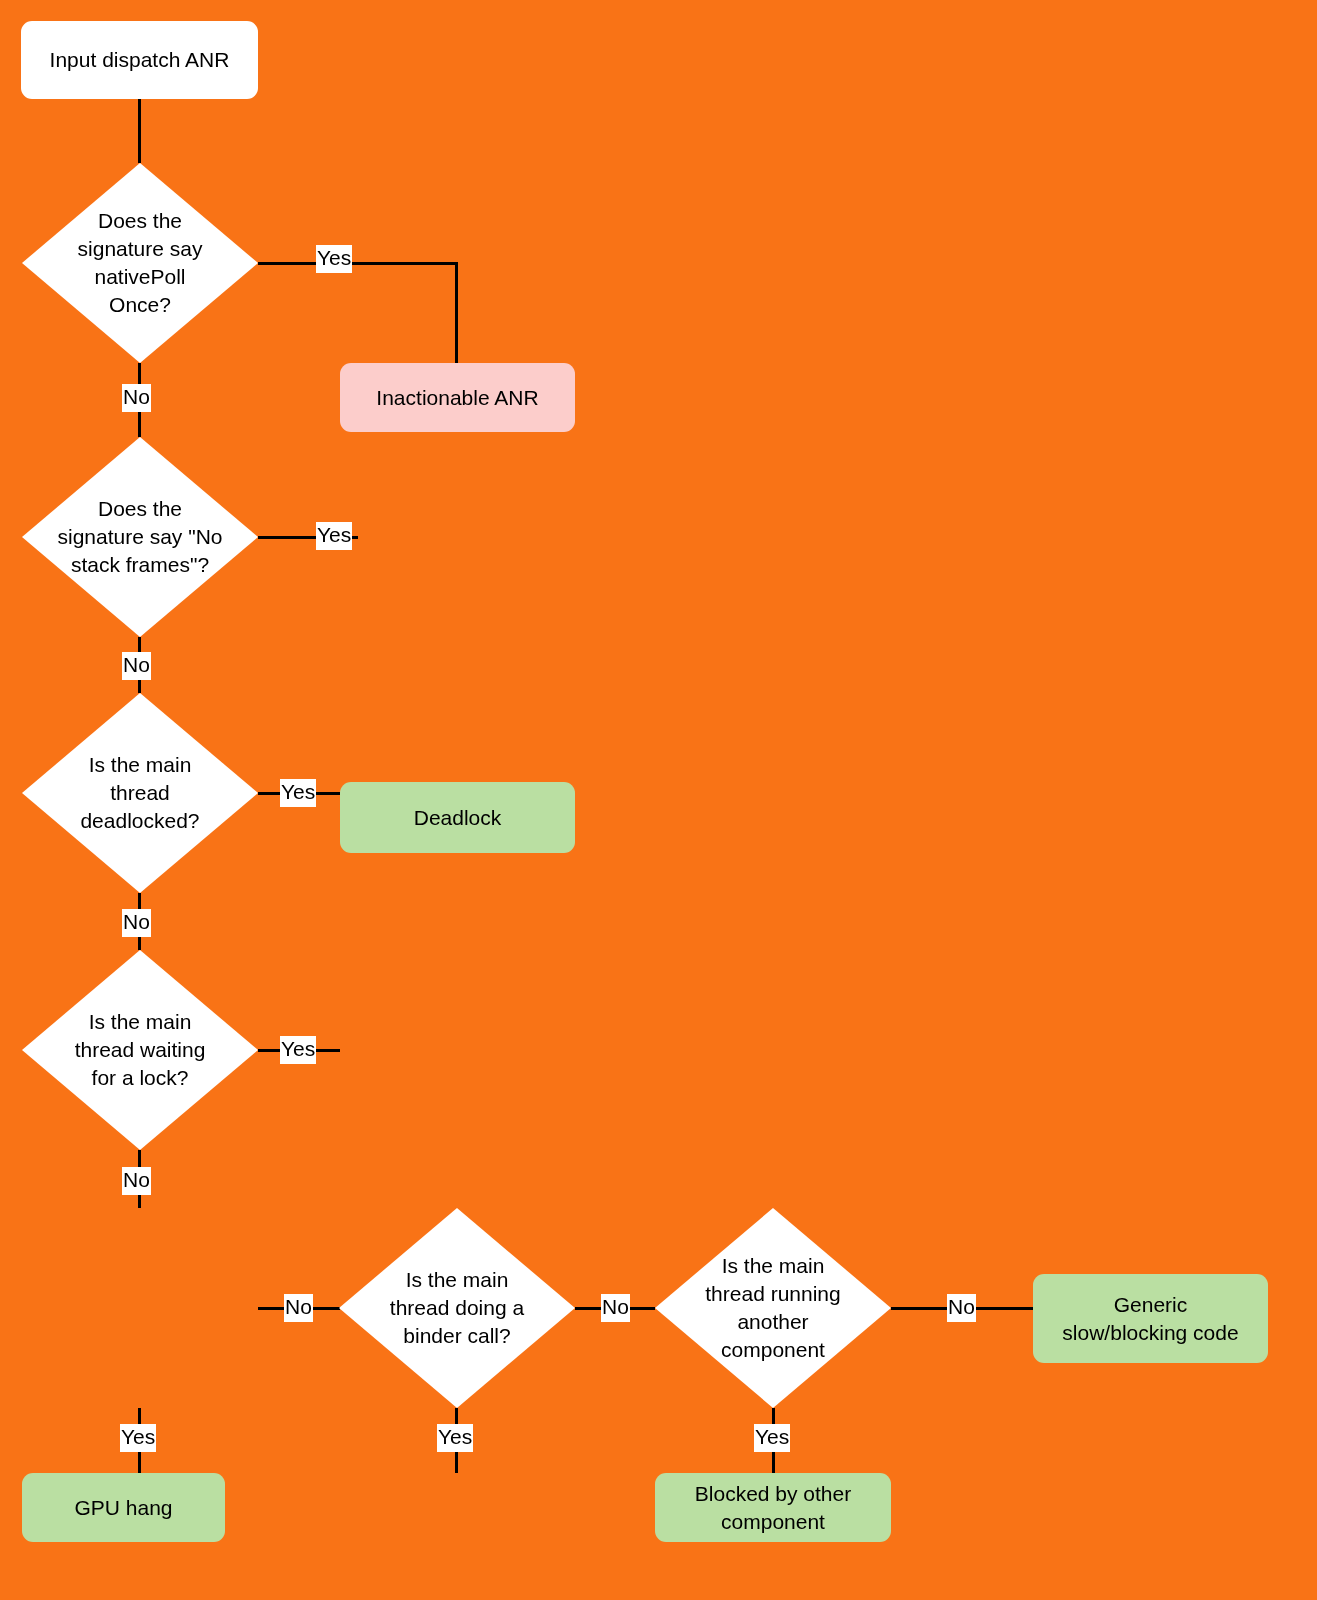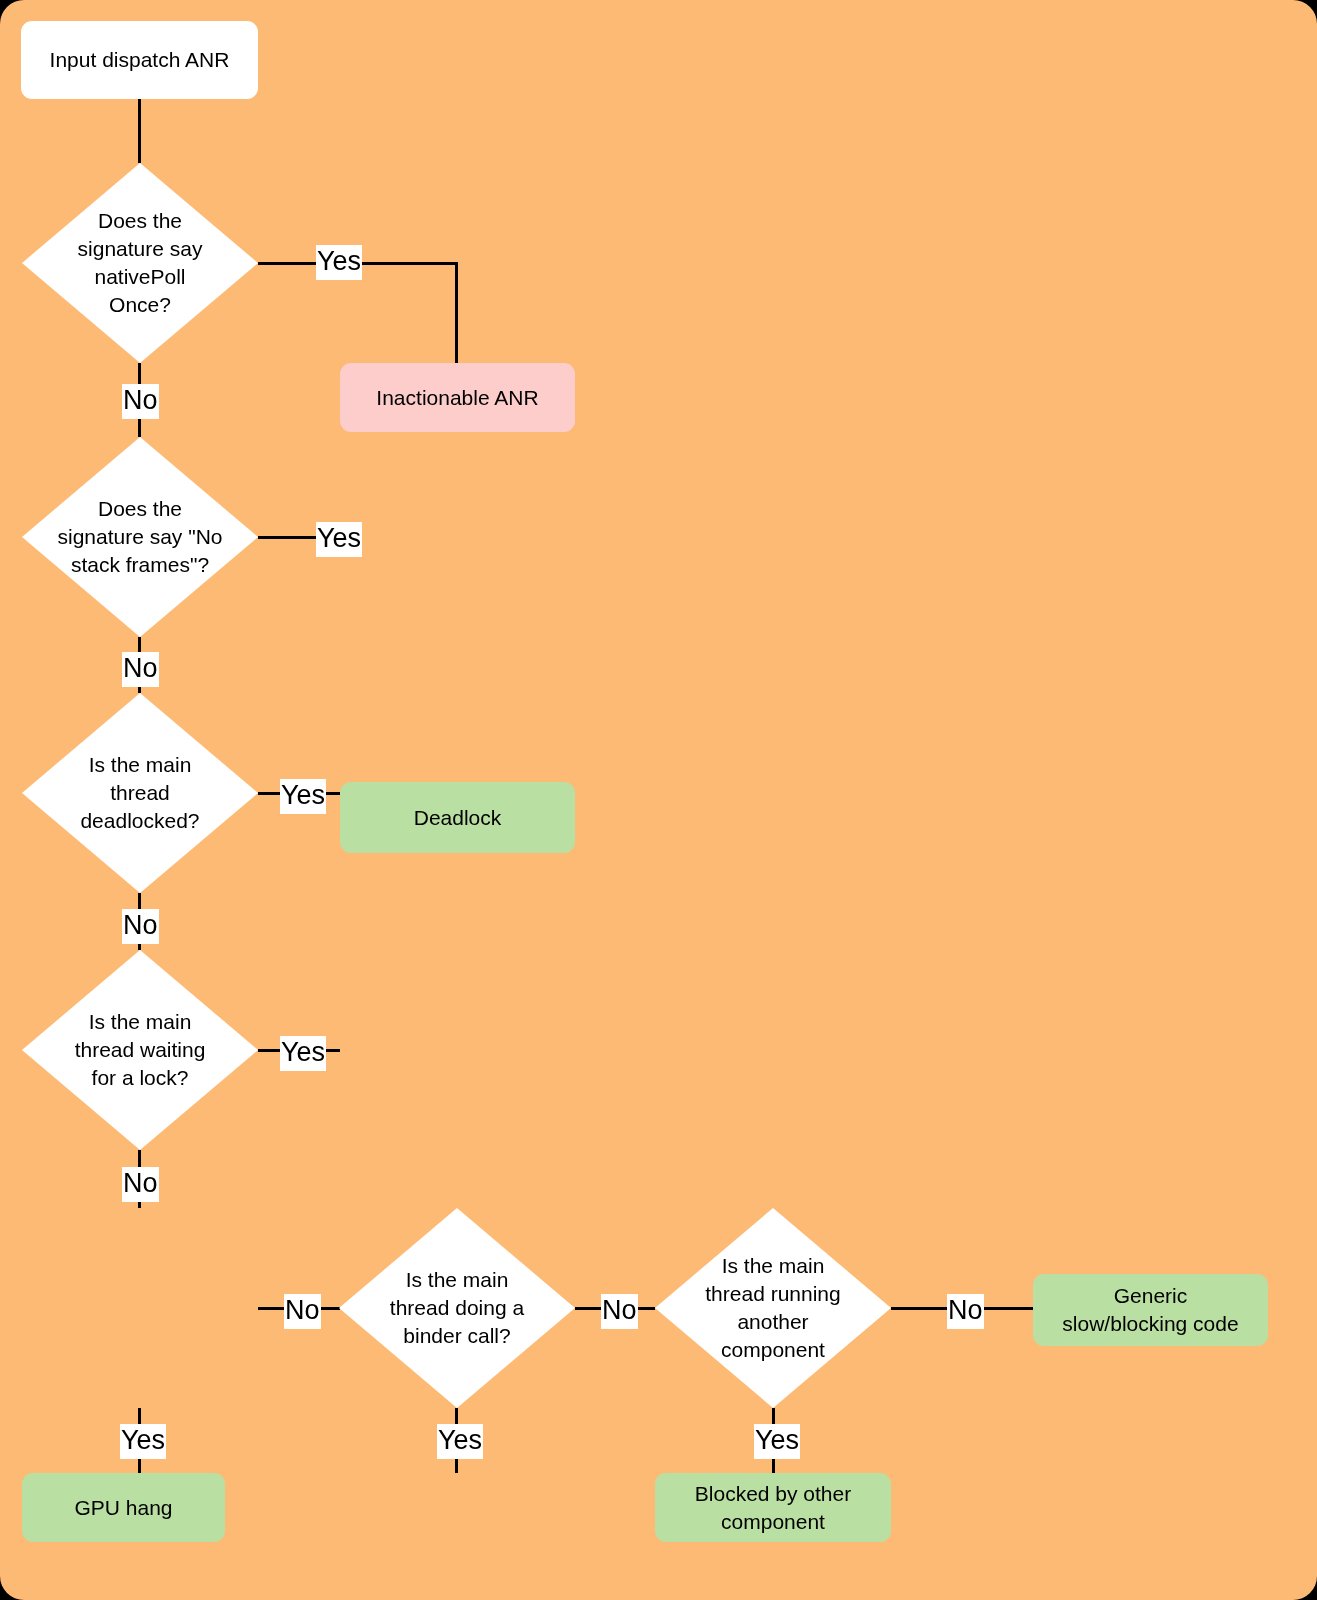--- a/index.html
+++ b/index.html
@@ -4,24 +4,23 @@
 <style>
   html, body {
     margin: 0;
     padding: 0;
     background: #000000;
   }
   #canvas {
     position: relative;
     width: 1317px;
     height: 1600px;
-    background: #fdba74;
+    background: #f97316;
     overflow: hidden;
     font-family: "Liberation Sans", sans-serif;
-    border-radius: 24px;
   }
 
   
   .node-box {
     position: absolute;
     box-sizing: border-box;
     border-radius: 11px;
     display: flex;
     align-items: center;
     justify-content: center;
@@ -58,21 +57,21 @@
     line-height: 1.33;
     white-space: pre-line;
     pointer-events: none;
   }
 
   
   .edge-label {
     position: absolute;
     background: #FFFFFF;
     color: #000000;
-    font-size: 27px;
+    font-size: 21px;
     line-height: 1.15;
     padding: 1px 1px 3px 1px;
     white-space: nowrap;
   }
 
   
   .connector {
     position: absolute;
     background: #000000;
   }
@@ -159,21 +158,21 @@
     <div class="diamond-shape"></div>
     <div class="diamond-label" style="width:186px;">Is the main
 thread running
 another
 component</div>
   </div>
   <div class="edge-label" style="left:601px; top:1294px;">No</div>
   <div class="edge-label" style="left:947px; top:1294px;">No</div>
   <div class="edge-label" style="left:754px; top:1424px;">Yes</div>
 
-  <div class="node-box green" style="left:1033px; top:1274px; width:235px; height:72px;">Generic
+  <div class="node-box green" style="left:1033px; top:1274px; width:235px; height:89px;">Generic
 slow/blocking code</div>
 
   <div class="node-box green" style="left:22px; top:1473px; width:203px; height:69px;">GPU hang</div>
 
 
   <div class="node-box green" style="left:655px; top:1473px; width:236px; height:69px;">Blocked by other
 component</div>
 
 </div>
 

